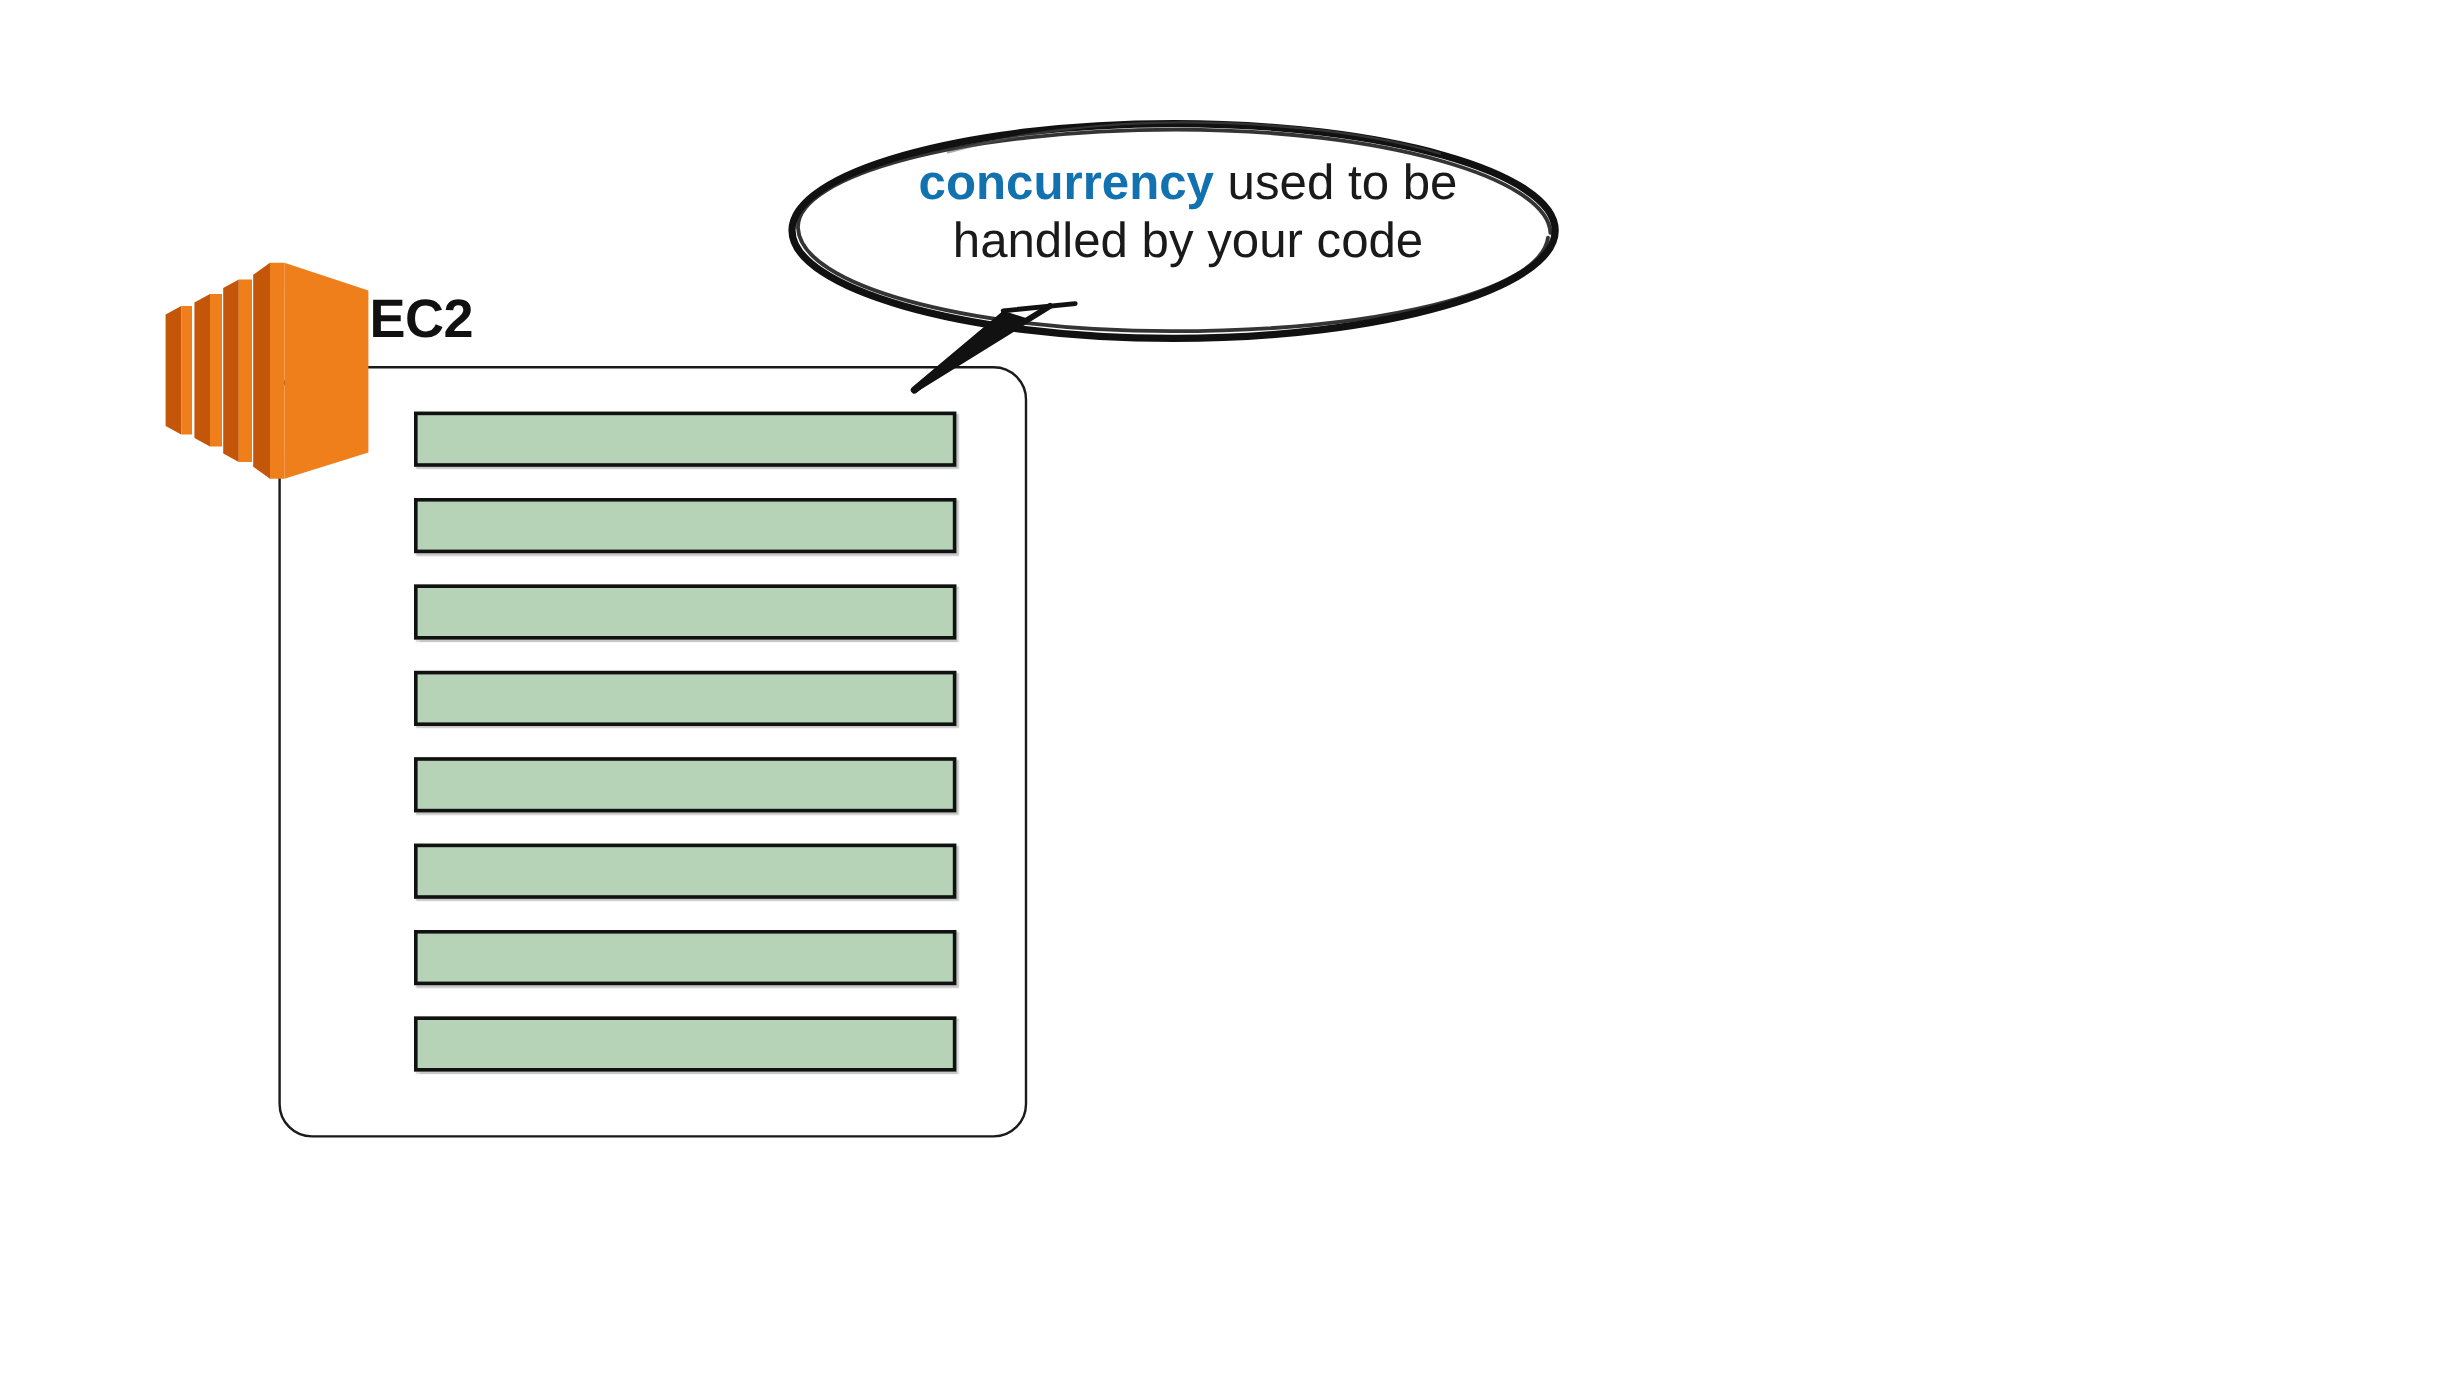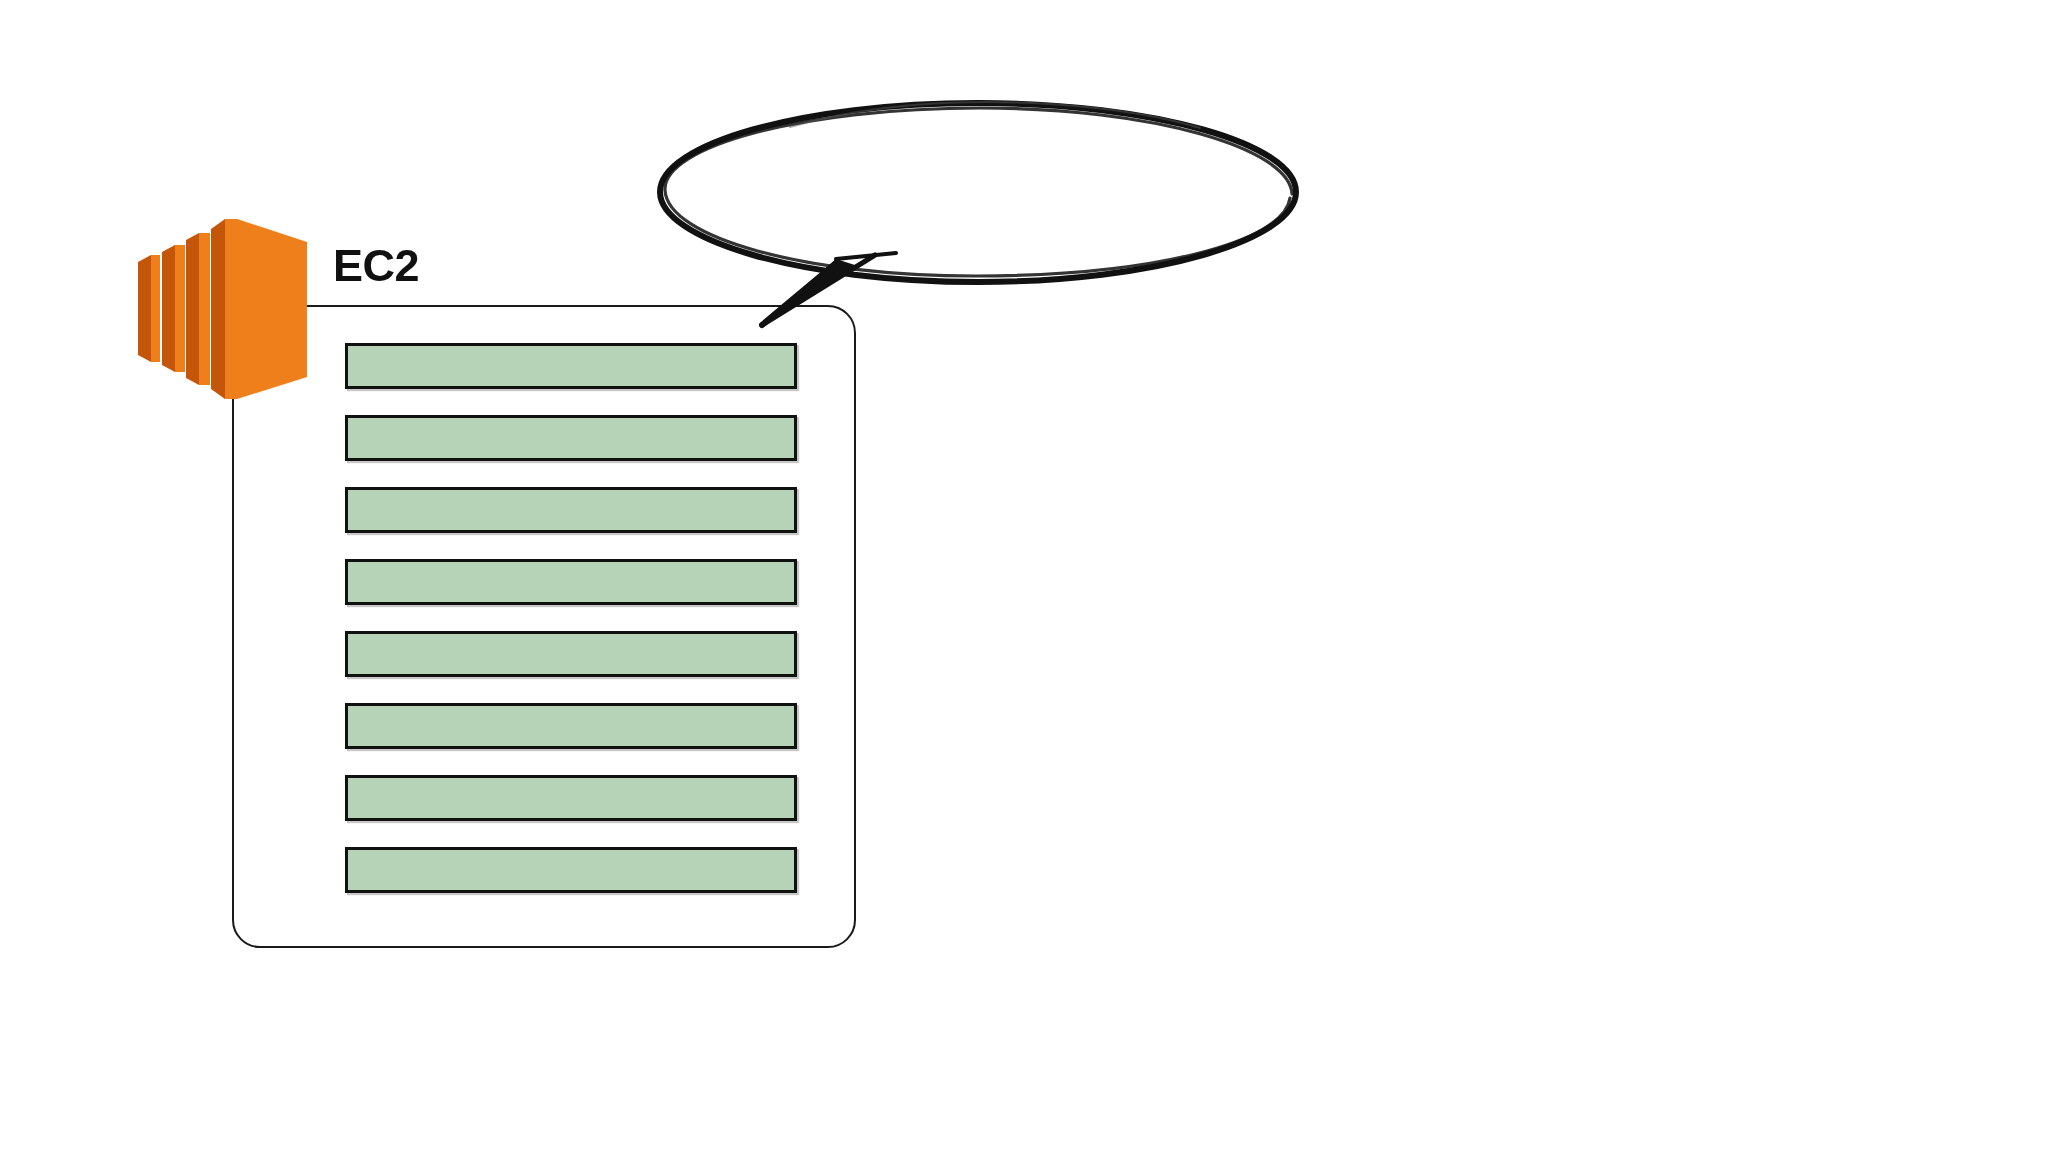--- a/index.html
+++ b/index.html
@@ -48,21 +48,21 @@
   
   #ec2-icon {
     position: absolute;
     left: 133px;
     top: 207px;
     width: 180px;
     height: 205px;
   }
   #ec2-label {
     position: absolute;
-    left: 333px;
+    left: 308px;
     top: 243px;
     font-size: 45px;
     font-weight: 700;
     letter-spacing: -0.5px;
     color: #111111;
     font-family: "Liberation Sans", sans-serif;
     line-height: 1;
     white-space: nowrap;
   }
 
@@ -142,14 +142,18 @@
              C 512,38 650,78 652,124" fill="none" stroke="#111111" stroke-width="3.2" stroke-linecap="round" opacity="0.85"></path>
 
     <path d="M 150,57 C 210,40 280,32 345,32 C 420,32 500,40 560,58" fill="none" stroke="#555555" stroke-width="2" stroke-linecap="round" opacity="0.5"></path>
 
     <polygon points="218,196 122,255 196,189" fill="#111111"></polygon>
     <path d="M 122,255 L 235,185" fill="none" stroke="#111111" stroke-width="5" stroke-linecap="round"></path>
     <path d="M 122,255 L 196,193" fill="none" stroke="#111111" stroke-width="6" stroke-linecap="round"></path>
     <path d="M 196,189 L 256,183" fill="none" stroke="#111111" stroke-width="4" stroke-linecap="round"></path>
   </svg>
 
+  <div id="bubble-text">
+    <span class="bubble-line"><span class="hl">concurrency</span><span> used to be</span></span>
+    <span class="bubble-line">handled by your code</span>
+  </div>
 
 </div>
 
 </body></html>

